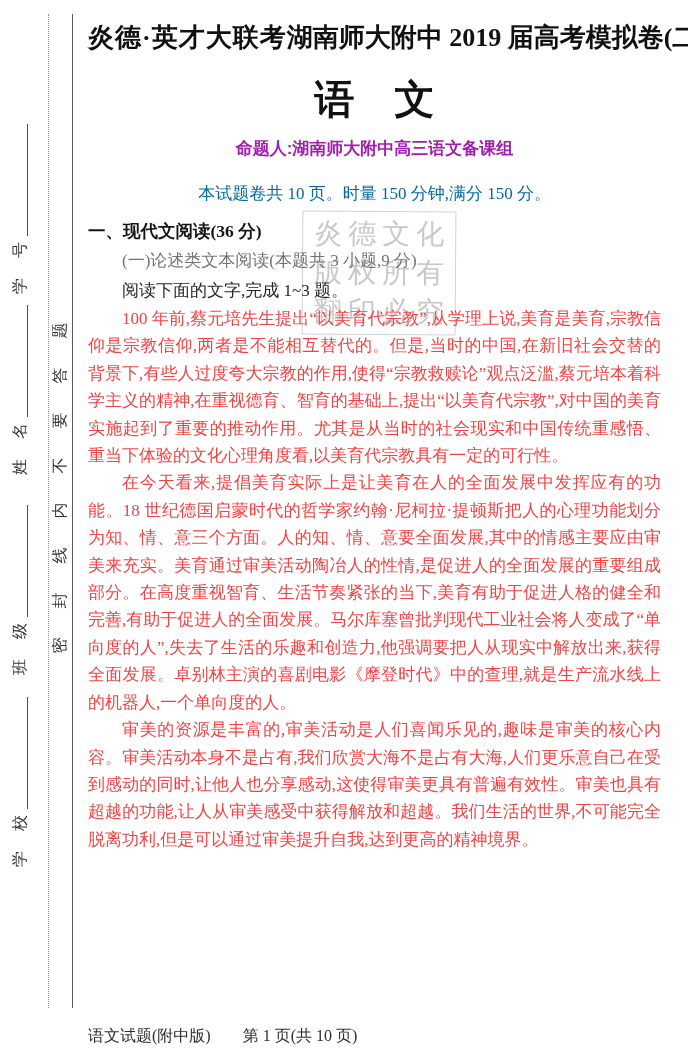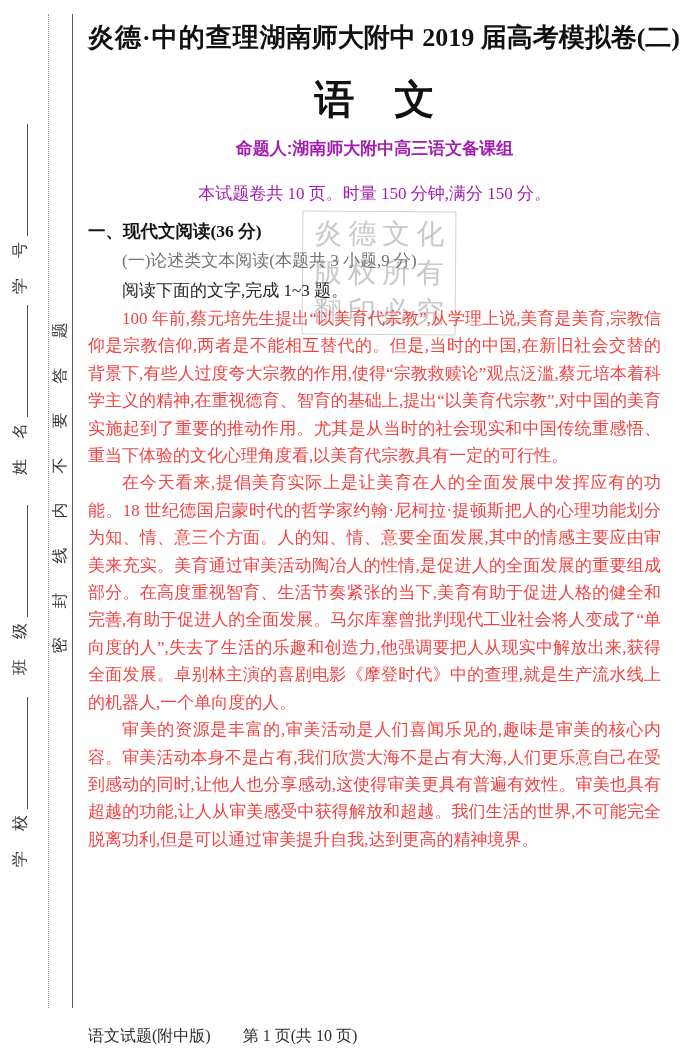--- a/index.html
+++ b/index.html
@@ -43,21 +43,21 @@
   .main{position:absolute;left:88px;top:0;width:573px;z-index:2;}
   .brand-line{position:absolute;top:20px;width:100%;text-align:center;
     font-size:26px;font-weight:bold;color:#111;white-space:nowrap;}
   .brand-line .brand{font-weight:900;letter-spacing:1px;}
   .subject{position:absolute;top:72px;width:100%;text-align:center;
     font-size:40px;font-weight:bold;color:#111;}
   .setter{position:absolute;top:137px;width:100%;text-align:center;
     font-size:17px;font-weight:bold;color:#a21caf;
     font-family:"Liberation Sans", sans-serif;}
   .instructions{position:absolute;top:182px;width:100%;text-align:center;
-    font-size:17px;color:#a21caf;}
+    font-size:17px;color:#0369a1;}
   .sec-heading{position:absolute;top:219px;width:100%;
     font-size:17.5px;font-weight:bold;color:#151515;}
   .sec-sub1{position:absolute;top:249px;width:100%;text-indent:2em;
     font-size:17px;color:#737373;}
   .sec-sub2{position:absolute;top:279px;width:100%;text-indent:2em;
     font-size:17px;color:#262626;}
   .article{position:absolute;top:305px;width:100%;}
   .article p{
     margin:0;font-size:17px;line-height:27.4px;color:#ef4444;
     text-align:justify;text-justify:inter-ideograph;text-indent:2em;
@@ -97,21 +97,21 @@
 
   <div class="watermark">
     <div>炎德文化</div>
     <div>版权所有</div>
     <div>翻印必究</div>
   </div>
 
   <div class="main">
 
     <div class="brand-line">
-      <span class="brand">炎德·中的查理</span><span>湖南师大附中 2019 届高考模拟卷(二)</span>
+      <span class="brand">炎德·英才大联考</span><span>湖南师大附中 2019 届高考模拟卷(二)</span>
     </div>
 
     <div class="subject">语　文</div>
 
     <div class="setter">命题人:湖南师大附中高三语文备课组</div>
 
     <div class="instructions">本试题卷共 10 页。时量 150 分钟,满分 150 分。</div>
 
     <div class="sec-heading">一、现代文阅读(36 分)</div>
     <div class="sec-sub1">(一)论述类文本阅读(本题共 3 小题,9 分)</div>

